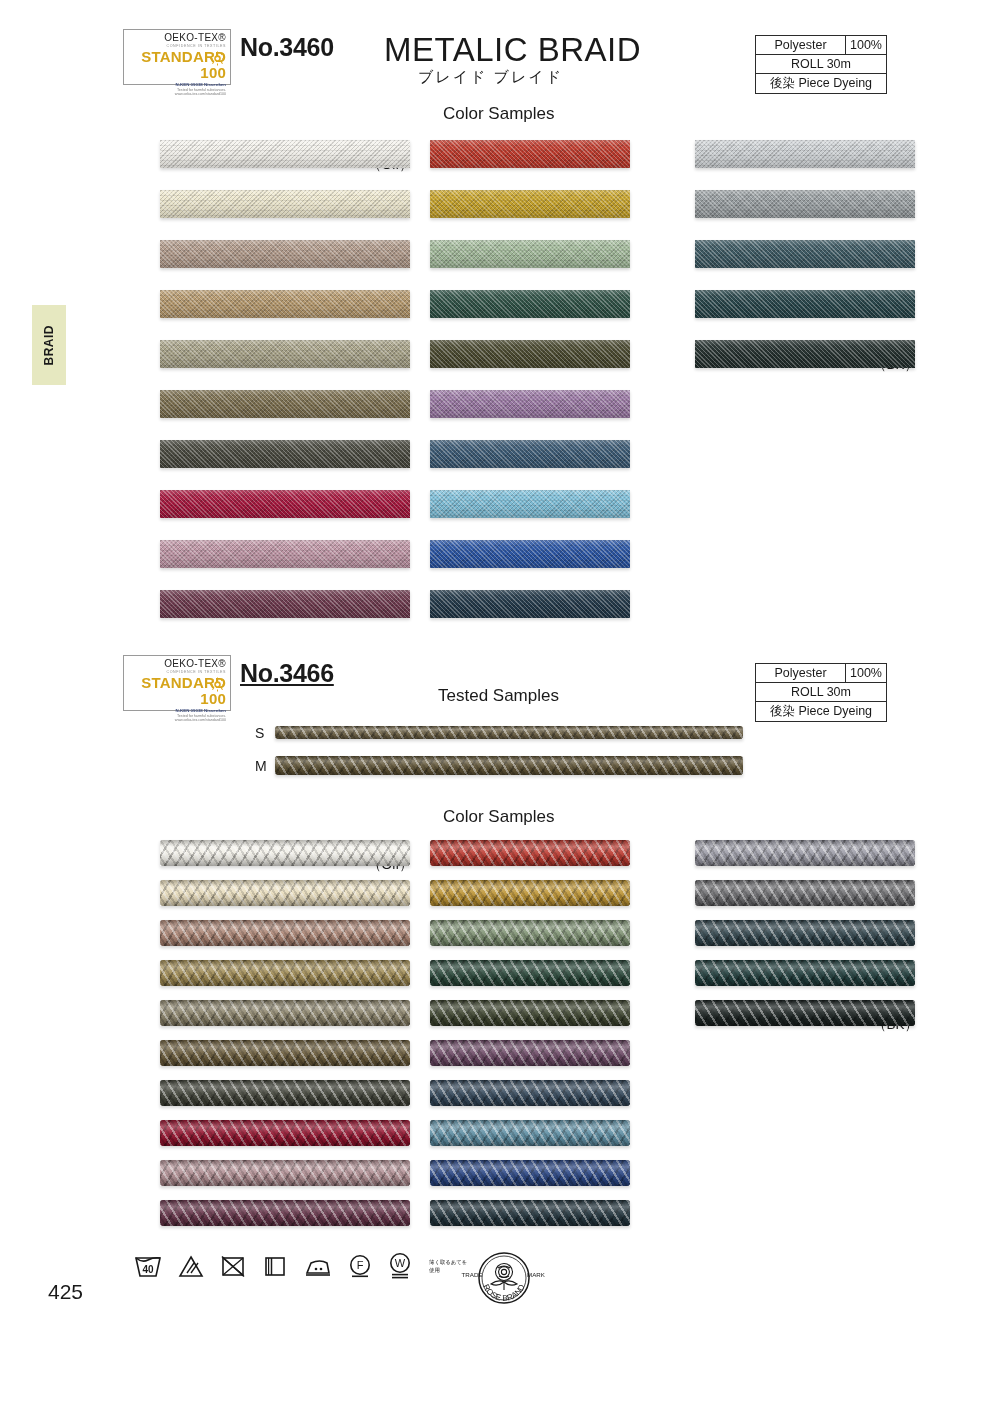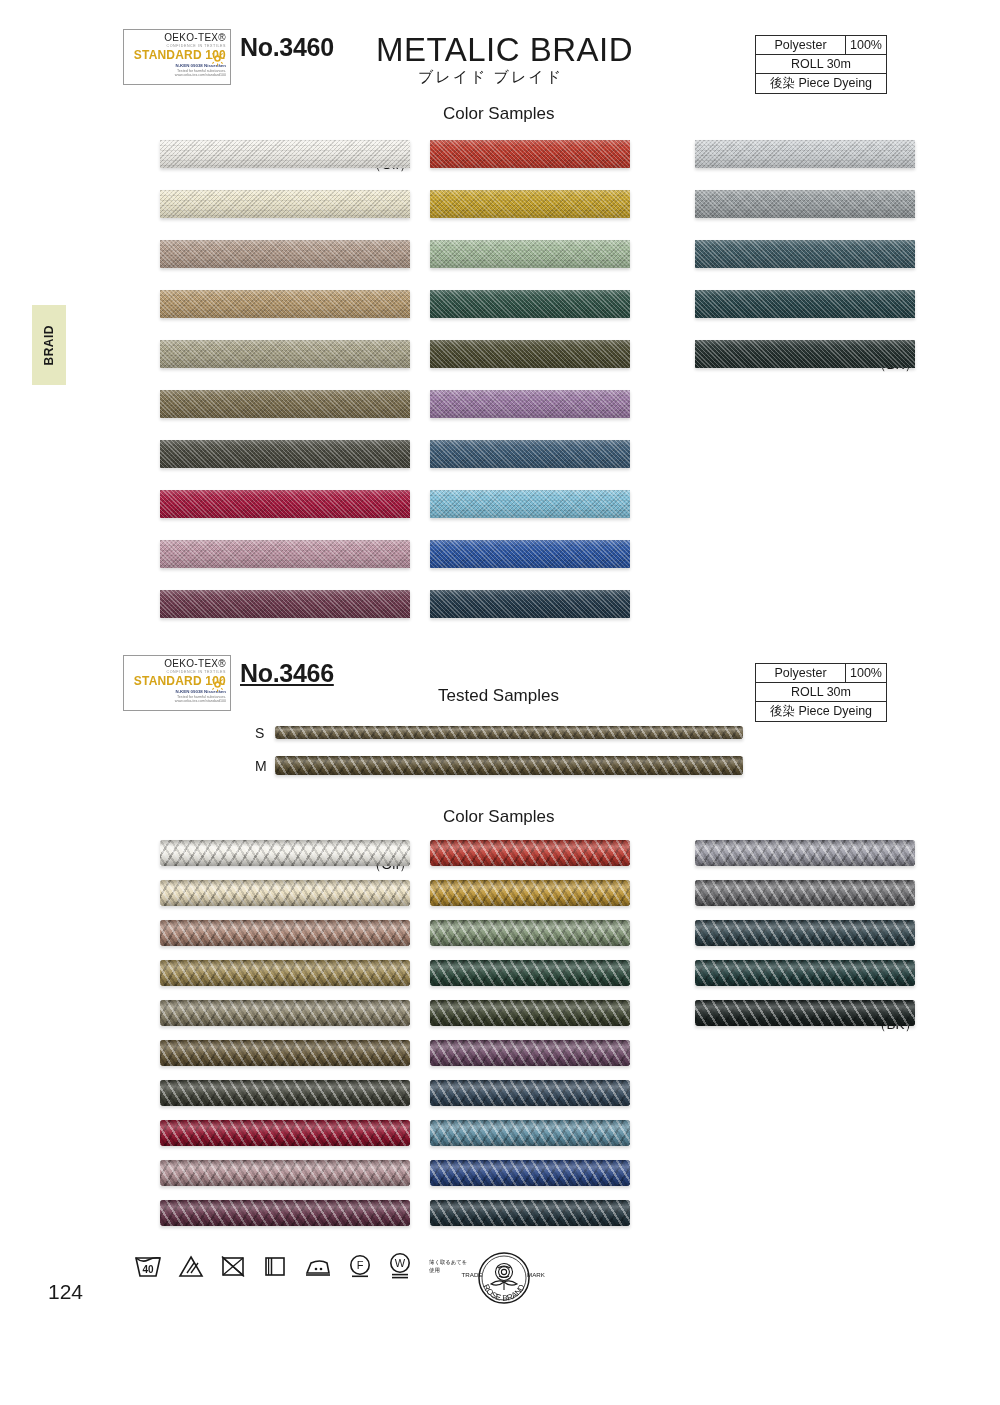--- a/index.html
+++ b/index.html
@@ -33,21 +33,21 @@
     border: 1px solid #9a9a9a;
     background: #fff;
     padding: 3px 4px;
     position: relative;
     text-align: right;
     line-height: 1.05;
   }
   .oeko .o1 { font-size: 10px; letter-spacing: .3px; color: #222; }
   .oeko .o2 { font-size: 3.6px; letter-spacing: .6px; color: #8d8d8d; margin-top: 1px; }
   .oeko .o3 {
-    font-size: 12px; font-weight: bold; color: #d6a419;
+    font-size: 15px; font-weight: bold; color: #d6a419;
     letter-spacing: .2px; margin-top: 1px;
   }
   .oeko .o4 { font-size: 4.4px; font-weight: bold; color: #3b4a7a; margin-top: 2px; }
   .oeko .o5 { font-size: 3.6px; color: #7a7a7a; margin-top: 2px; }
   .oeko .o6 { font-size: 3.6px; color: #7a7a7a; }
   .oeko .sun {
     position: absolute; right: 5px; top: 21px;
     width: 15px; height: 15px;
   }
 
@@ -132,21 +132,21 @@
   }
   .pageno { position: absolute; font-size: 21px; color: #1a1a1a; }
 </style>
 </head>
 <body>
 
 <div class="side-tab">
   <span>BRAID</span>
 </div>
 
-<div class="pageno" style="left:48px; top:1280px;">124</div>
+<div class="pageno" style="left:48px; top:1280px;">425</div>
 
 <div style="position:absolute; left:123px; top:29px;">
   <div class="oeko">
     <div class="o1">OEKO-TEX®</div>
     <div class="o2">CONFIDENCE IN TEXTILES</div>
     <div class="o3">STANDARD 100</div>
     <div class="o4">N-KEN 09038 Nissenken</div>
     <div class="o5">Tested for harmful substances.</div>
     <div class="o6">www.oeko-tex.com/standard100</div>
     <svg class="sun" viewBox="0 0 24 24">
@@ -163,21 +163,21 @@
             <line x1="17.9" y1="6.1" x2="20.2" y2="3.8"></line>
         </g>
       </g>
       <circle cx="12" cy="12" r="2.6" fill="#fff"></circle>
     </svg>
   </div>
 </div>
 
 <div class="prodno" style="position:absolute; left:240px; top:33px;">No.3460</div>
 
-<div class="maintitle" style="position:absolute; left:376px; top:31px;">METALIC BRAID</div>
+<div class="maintitle" style="position:absolute; left:384px; top:31px;">METALIC BRAID</div>
 
 <div class="subtitle" style="position:absolute; left:418px; top:68px;">ブレイド ブレイド</div>
 
 <div class="sectitle" style="position:absolute; left:443px; top:104px;">Color Samples</div>
 
 <div class="spec" style="position:absolute; left:755px; top:35px;">
   <div class="r">
     <div class="c left">Polyester</div>
     <div class="c right">100%</div>
   </div>

